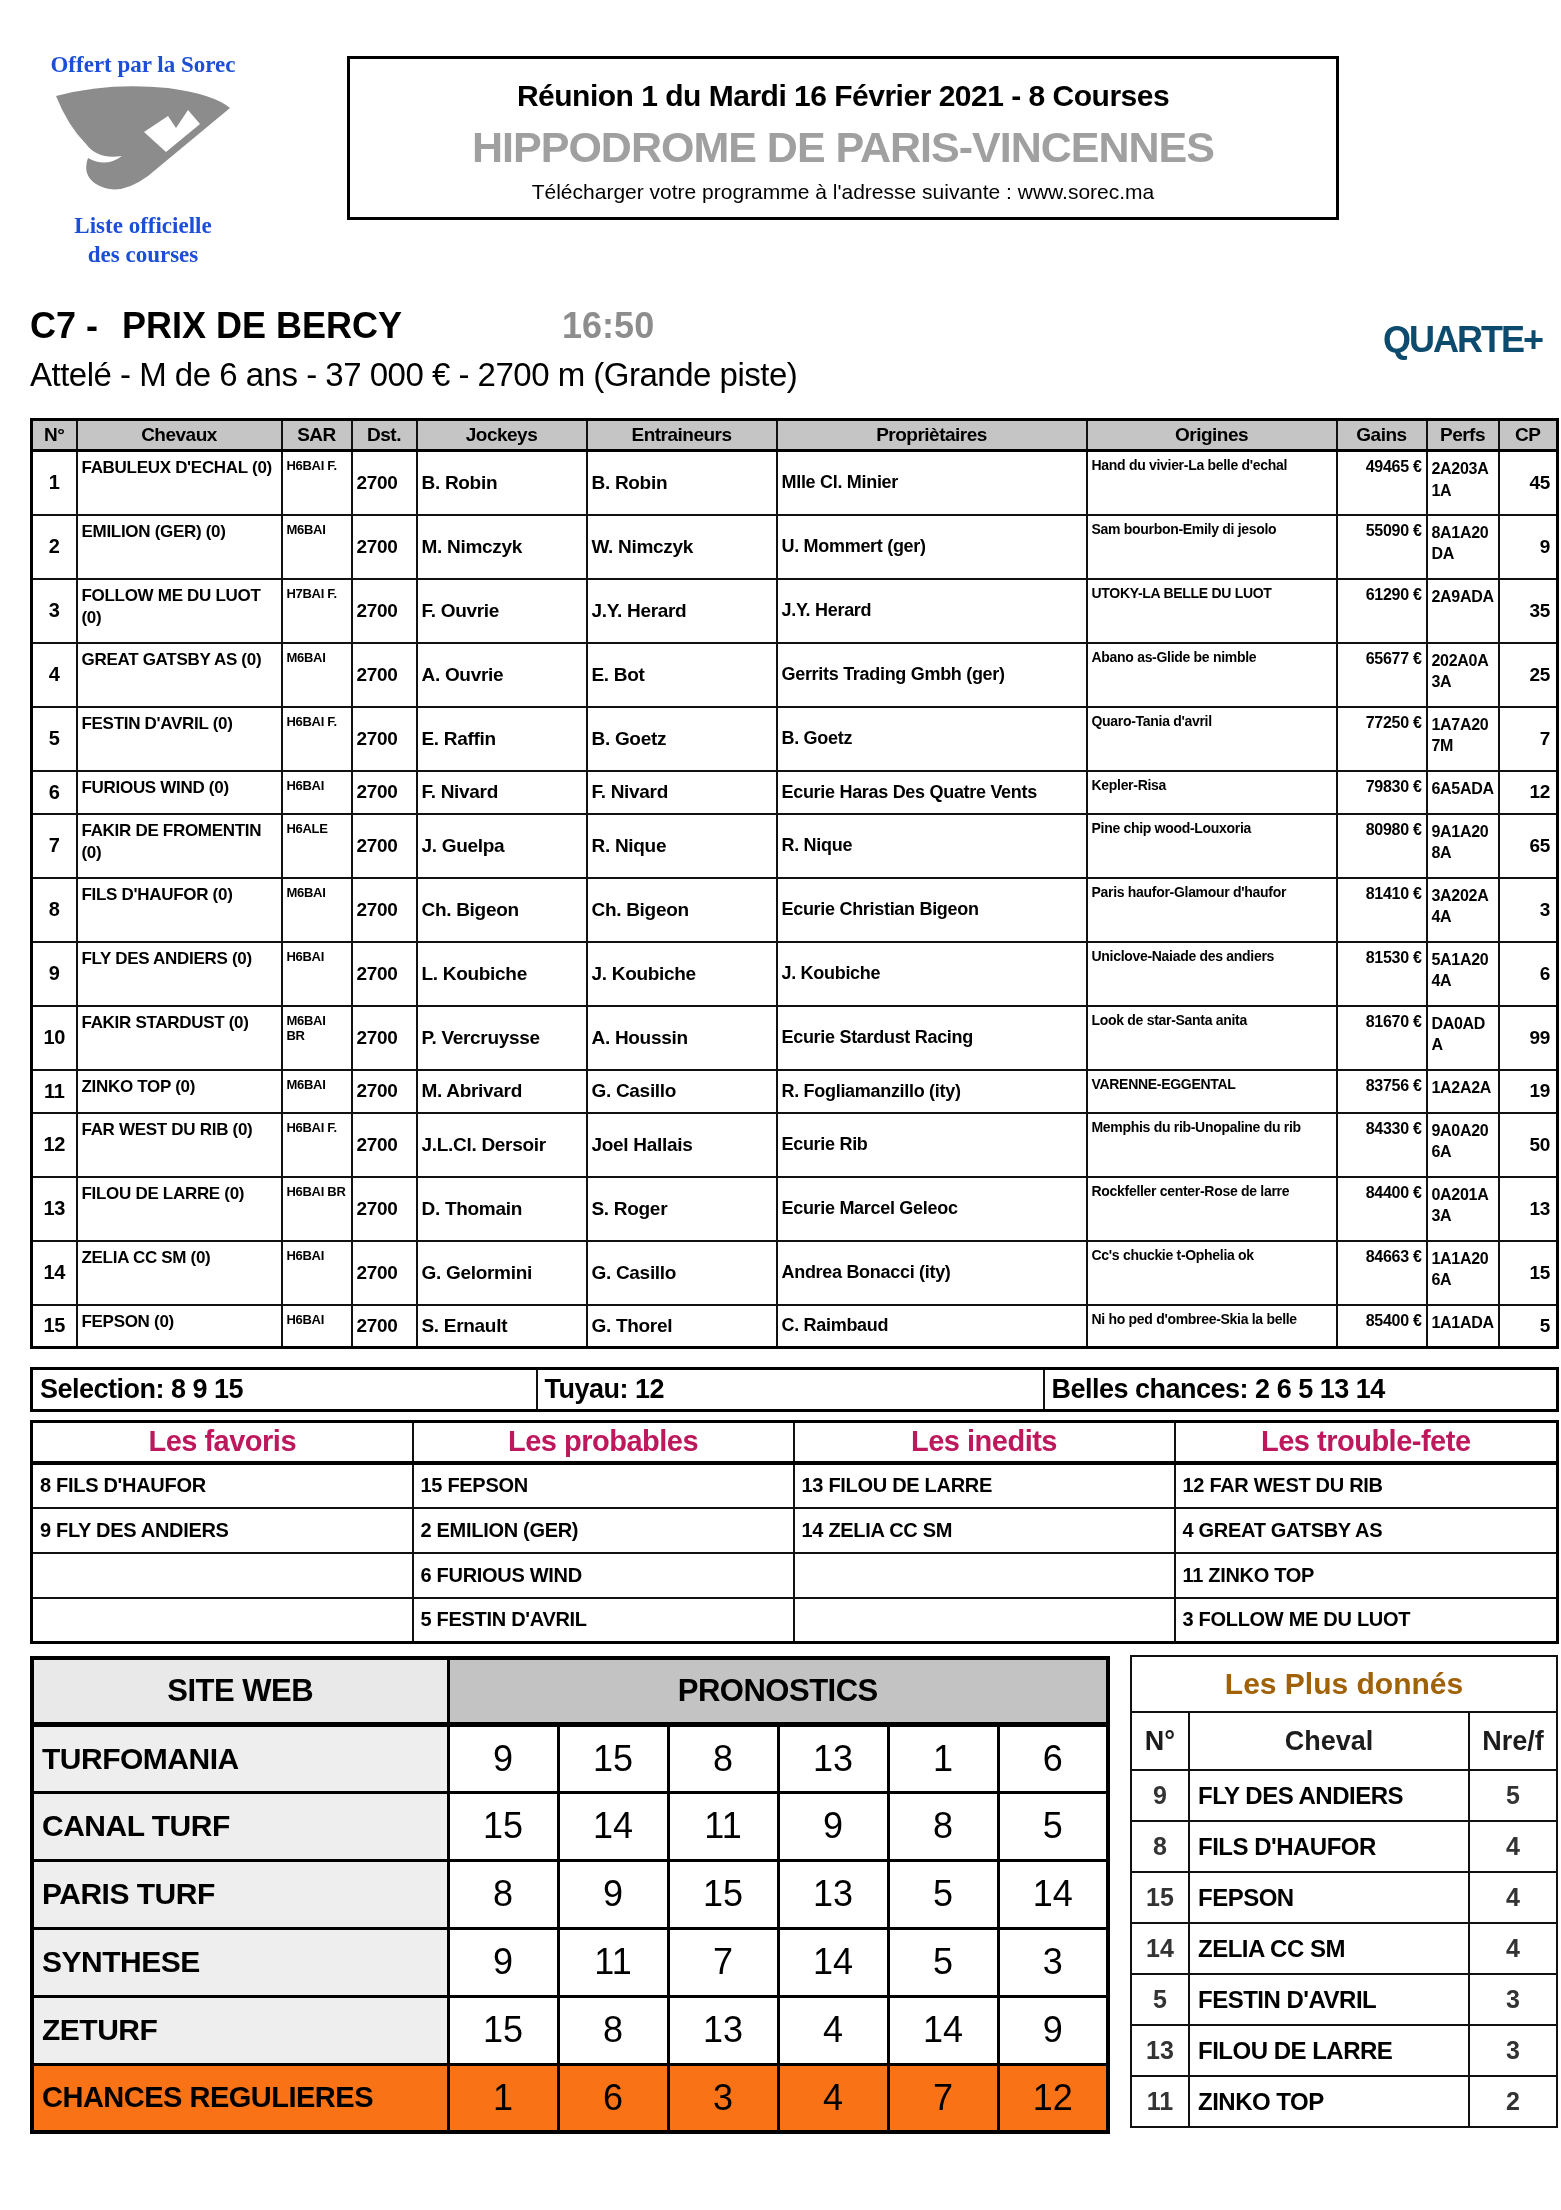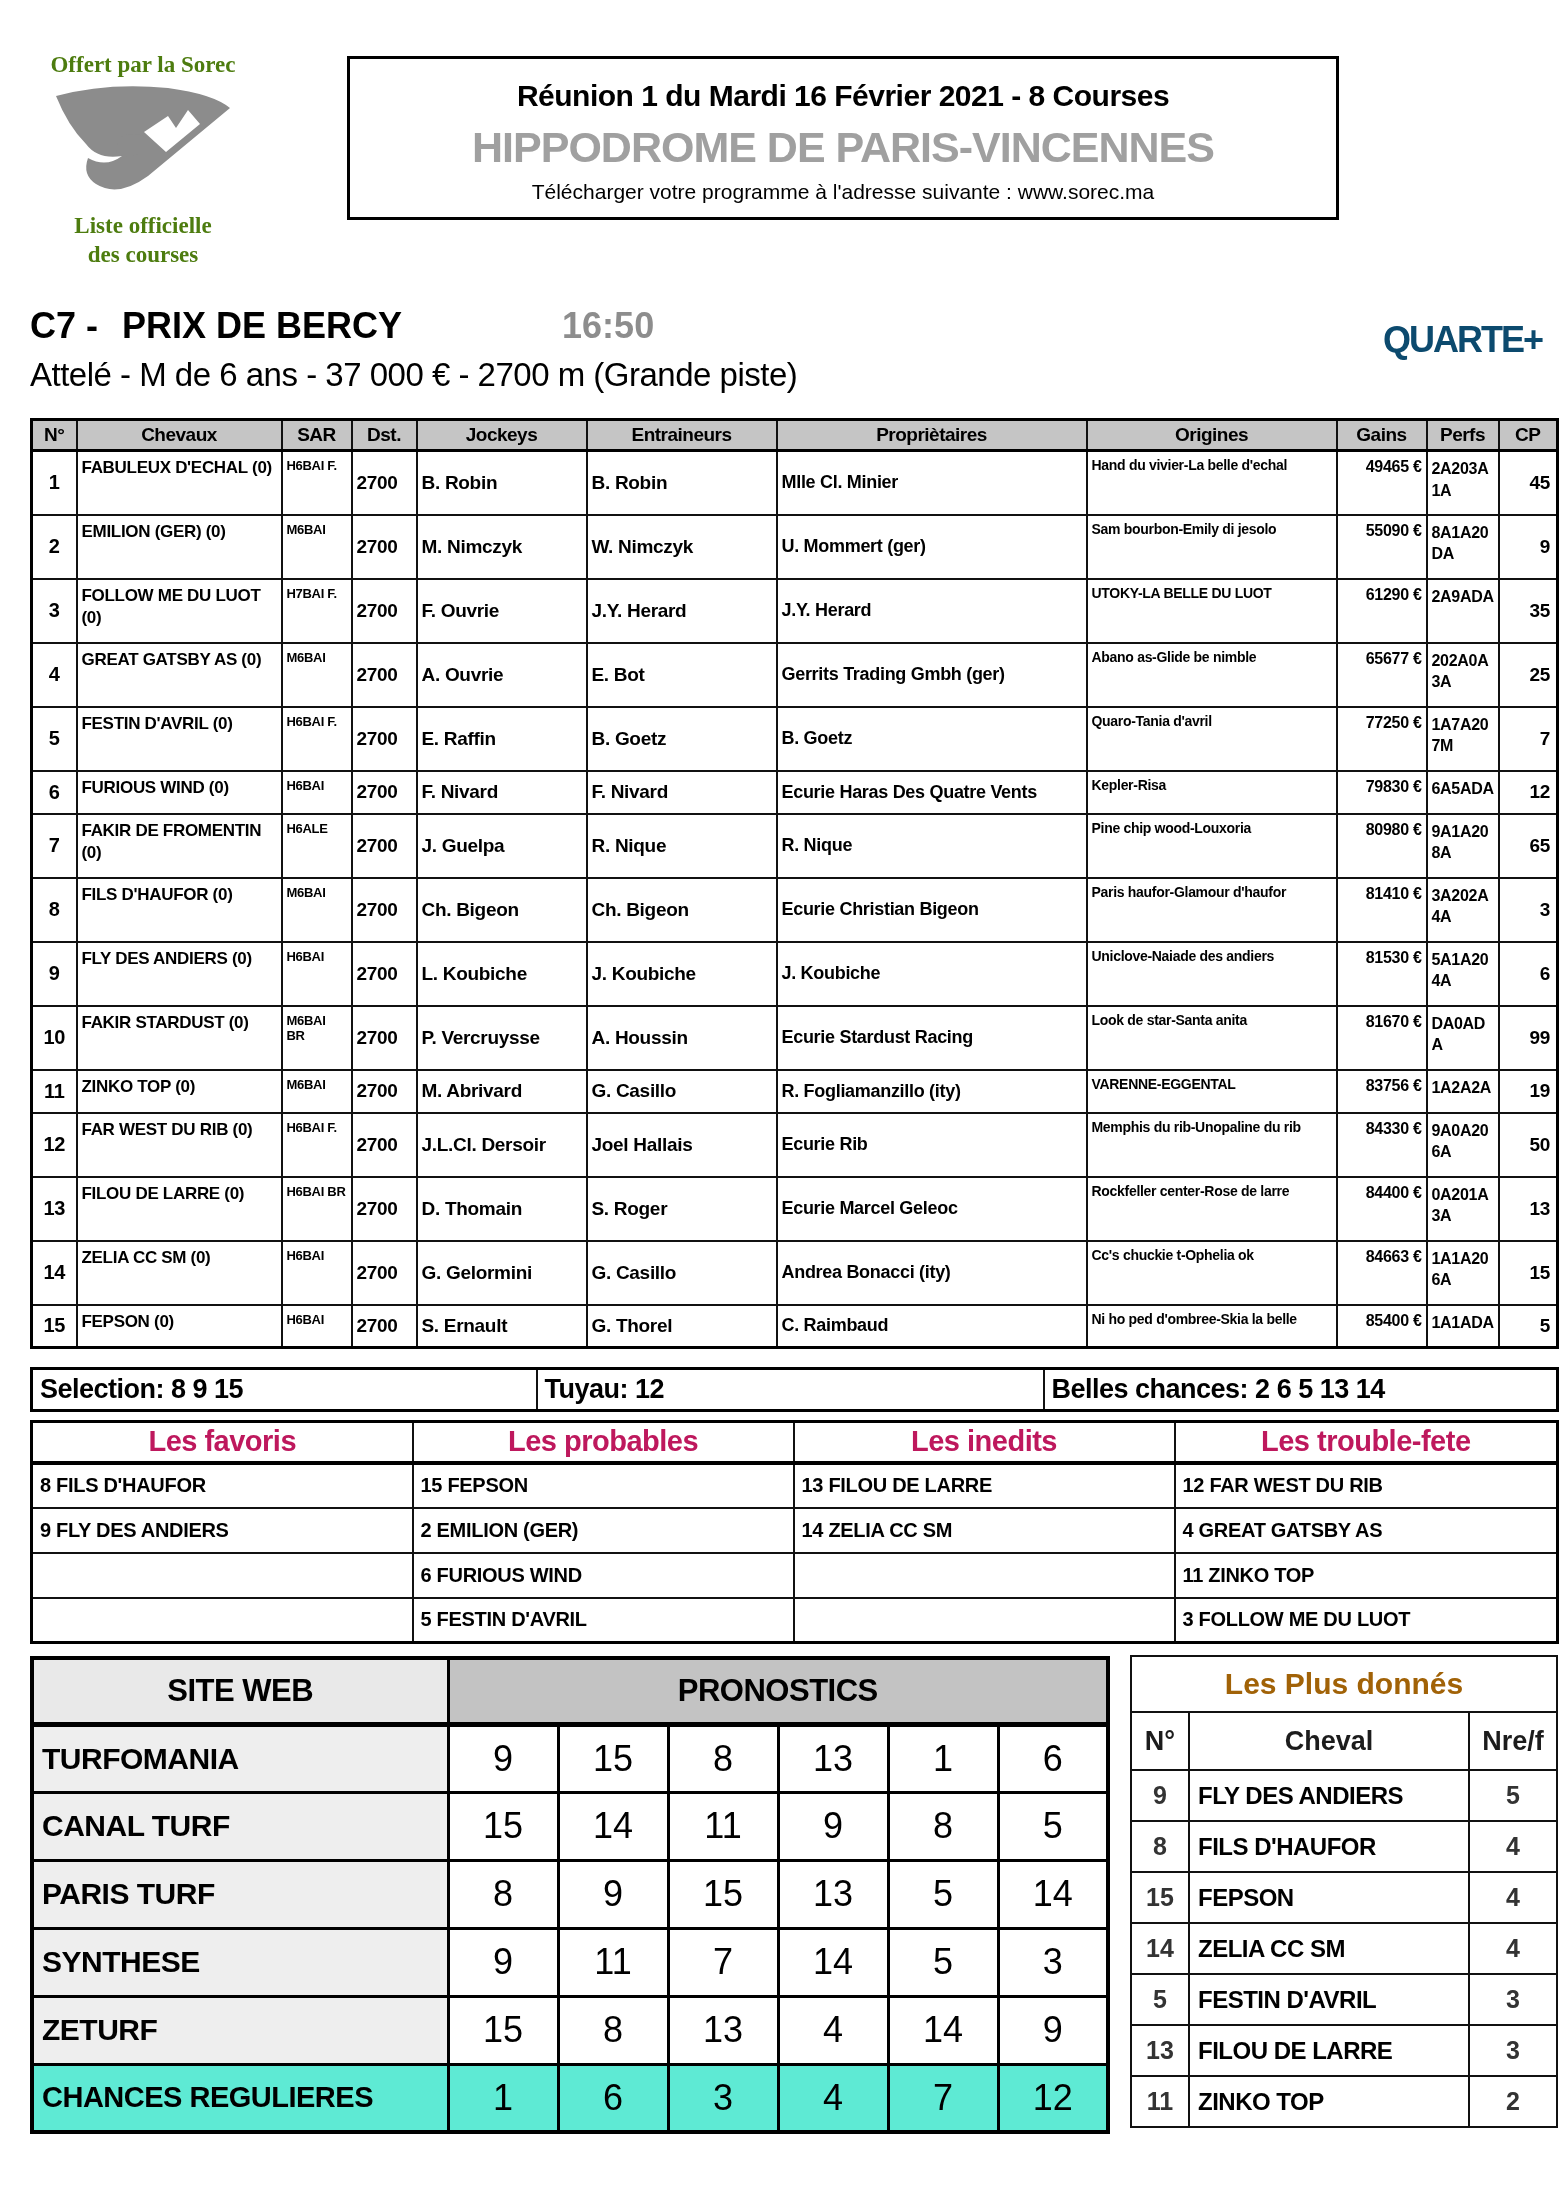--- a/index.html
+++ b/index.html
@@ -1,21 +1,21 @@
 <!DOCTYPE html>
 <html><head>
 <meta charset="utf-8">
 <style>
   * { margin:0; padding:0; box-sizing:border-box; }
   body { background:#fff; font-family:"Liberation Sans", sans-serif; color:#000; }
   .page { position:relative; width:1561px; height:2210px; background:#fff; overflow:hidden; }
 
   
   .logo { position:absolute; left:36px; top:52px; width:214px; text-align:center;
-          font-family:"Liberation Serif", serif; font-weight:bold; color:#4d7c0f; }
+          font-family:"Liberation Serif", serif; font-weight:bold; color:#1d4ed8; }
   .logo .lg-top { font-size:23px; }
   .logo svg { display:block; margin:2px auto; }
   .logo .lg-bot { font-size:23px; line-height:1.25; }
 
   
   .hdr-box { position:absolute; left:347px; top:56px; width:992px; height:164px;
              border:3px solid #000; text-align:center; }
   .hdr-line1 { margin-top:20px; font-size:30px; font-weight:bold; letter-spacing:-0.5px; }
   .hdr-line2 { margin-top:10px; font-size:43px; font-weight:bold; color:#a0a0a0; letter-spacing:-1px; }
   .hdr-line3 { margin-top:8px; font-size:21px; }
@@ -63,21 +63,21 @@
 
   
   .prono { position:absolute; left:30px; top:1656px; width:1076px; border:4px solid #000; }
   .prono th { border:3px solid #000; border-bottom:5px solid #000; height:66px;
               font-size:31px; font-weight:bold; text-align:center; letter-spacing:-0.5px; }
   .prono th.site-h { background:#e9e9e9; }
   .prono th.pron-h { background:#c3c3c3; }
   .prono td { border:3px solid #000; height:68px; }
   .prono td.p-site { background:#eeeeee; font-size:30px; font-weight:bold; padding-left:8px; letter-spacing:-0.5px; }
   .prono td.p-val  { font-size:36px; text-align:center; font-weight:normal; background:#fff; }
-  .prono tbody tr:last-child td { background:#5eead4; }
+  .prono tbody tr:last-child td { background:#f97316; }
   .prono tbody tr:last-child td.p-site { font-size:29px; }
 
   
   .plus { position:absolute; left:1130px; top:1655px; width:426px; border:2px solid #111; }
   .plus .pl-title { border:2px solid #111; height:56px; font-size:30px; font-weight:bold;
                     color:#a16207; text-align:center; }
   .plus th.pl-h { border:2px solid #111; height:58px; font-size:27px; font-weight:bold;
                   text-align:center; color:#1c1c1c; }
   .plus td { border:2px solid #111; height:51px; font-weight:bold; }
   .plus td.pl-num { font-size:25px; text-align:center; color:#333; }

